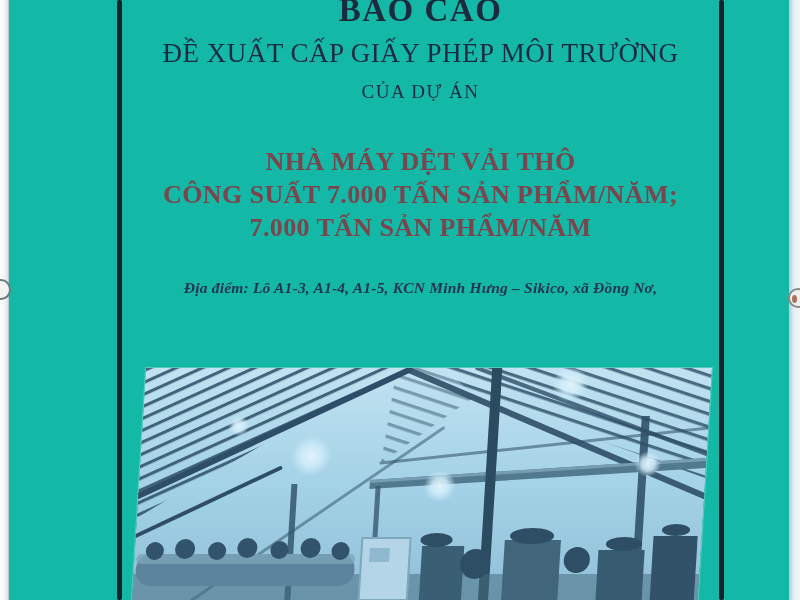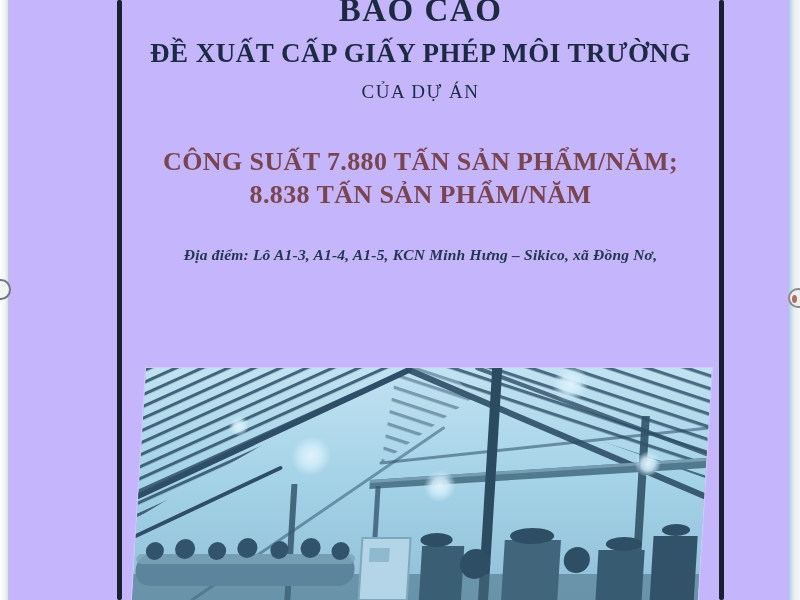--- a/index.html
+++ b/index.html
@@ -1,18 +1,18 @@
 <!DOCTYPE html>
 <html><head>
 <meta charset="utf-8">
 <style>
   html,body { margin:0; padding:0; background:#cfd6da; }
   .stage {
     position:relative; width:800px; height:600px; overflow:hidden;
-    background:#c4b5fd;
+    background:#14b8a6;
     font-family:"Liberation Serif", serif;
   }
   
   .spine-strip {
     position:absolute; left:0; top:0; width:8px; height:600px;
     background:linear-gradient(90deg,#ffffff 0%,#f2f4f5 60%,#d9e0e4 100%);
     border-right:1px solid #bcc7cd;
   }
   .spine-notch {
     position:absolute; left:-9px; top:279px; width:20px; height:21px;
@@ -42,21 +42,21 @@
   
   .content {
     position:absolute; left:122px; top:0; width:597px;
     text-align:center; color:#1d2b42;
   }
   .report-title {
     margin:-9px 0 0; font-size:33px; font-weight:bold; letter-spacing:1.5px;
     color:#1c2a3e; line-height:1.2;
   }
   .report-subtitle {
-    margin:7px 18px 0; font-size:27px; font-weight:bold; letter-spacing:0.5px;
+    margin:7px 18px 0; font-size:27px; font-weight:normal; letter-spacing:0.5px;
     color:#1d2b42; line-height:1.15;
   }
   .report-of {
     margin:12px 0 0; font-size:19px; font-weight:normal; letter-spacing:1.5px;
     color:#1d2b42;
   }
   .project-name {
     margin:42px auto 0; font-size:26px; font-weight:bold; line-height:33px;
     letter-spacing:0.4px; color:#7a454d;
   }
@@ -85,22 +85,23 @@
   </div>
 
   <div class="frame-line frame-left"></div>
   <div class="frame-line frame-right"></div>
 
   <div class="content">
     <div class="report-title">BÁO CÁO</div>
     <div class="report-subtitle">ĐỀ XUẤT CẤP GIẤY PHÉP MÔI TRƯỜNG</div>
     <div class="report-of">CỦA DỰ ÁN</div>
     <div class="project-name">
-      <div>CÔNG SUẤT 7.880 TẤN SẢN PHẨM/NĂM;</div>
-      <div>8.838 TẤN SẢN PHẨM/NĂM</div>
+      <div>NHÀ MÁY DỆT VẢI THÔ</div>
+      <div>CÔNG SUẤT 7.000 TẤN SẢN PHẨM/NĂM;</div>
+      <div>7.000 TẤN SẢN PHẨM/NĂM</div>
     </div>
     <div class="location">
       <div>Địa điểm: Lô A1-3, A1-4, A1-5, KCN Minh Hưng – Sikico, xã Đồng Nơ,</div>
     </div>
   </div>
 
   <div class="photo-wrap">
     <svg viewBox="0 0 564 232" preserveAspectRatio="none">
       <defs>
         <linearGradient id="sky" x1="0" y1="0" x2="0" y2="1">

